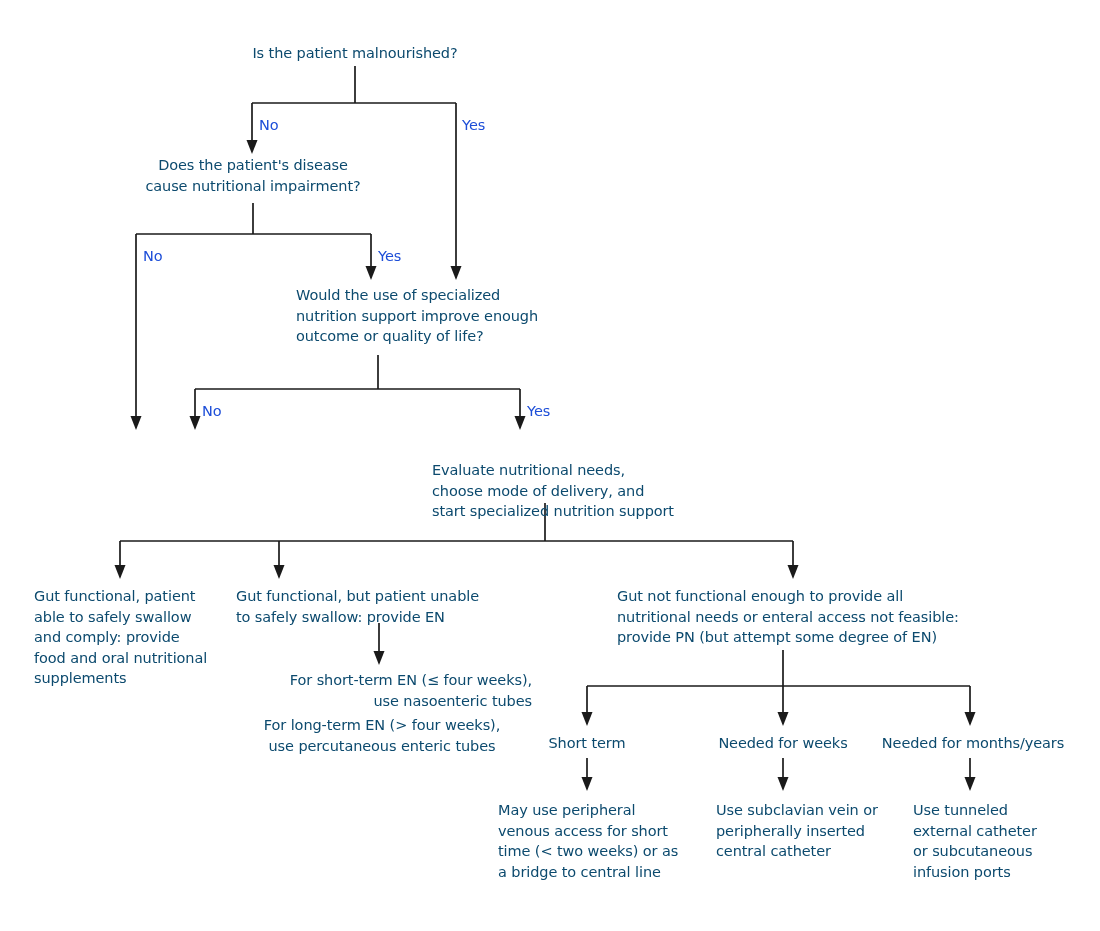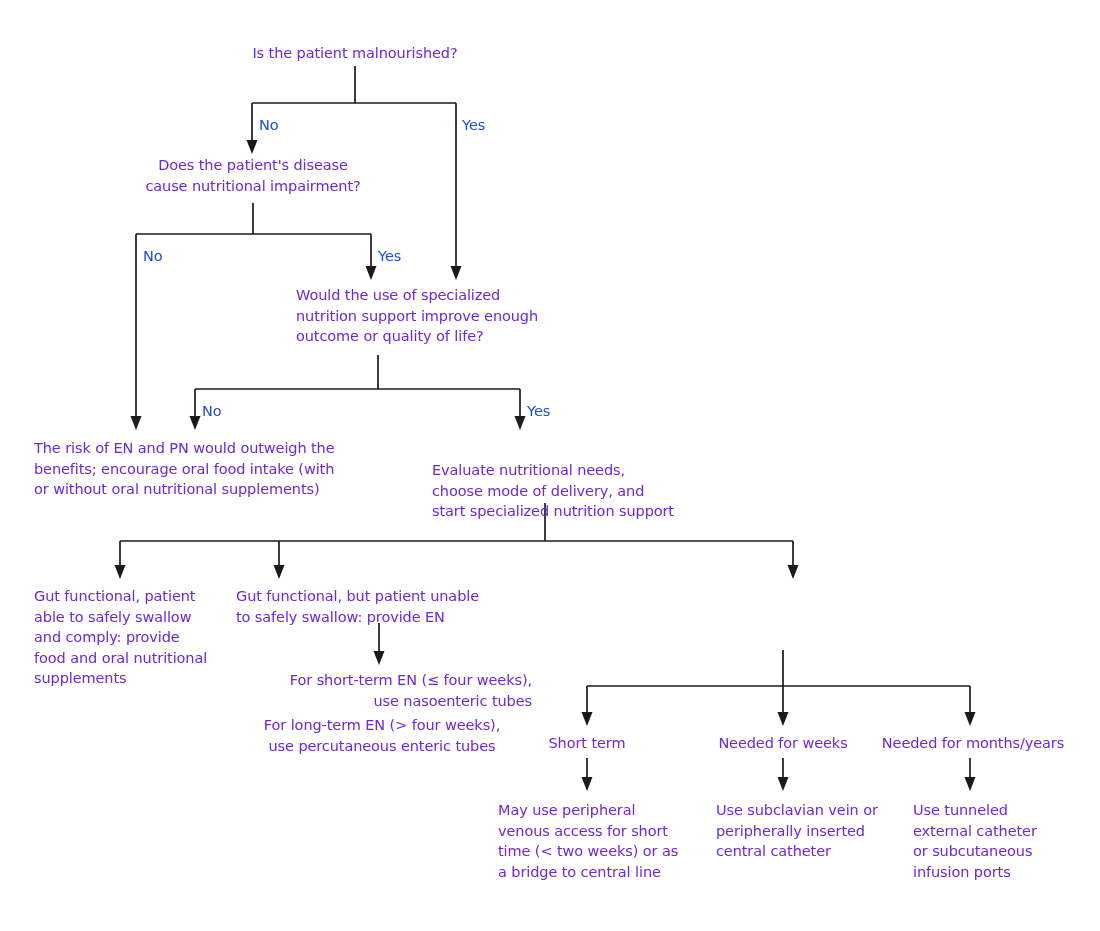--- a/index.html
+++ b/index.html
@@ -14,21 +14,21 @@
     height: 931px;
     background: #ffffff;
     font-family: "DejaVu Sans", "Liberation Sans", sans-serif;
     color: #000000;
     overflow: hidden;
   }
   .node {
     position: absolute;
     font-size: 14.5px;
     line-height: 20.5px;
-    color: #6d28d9;
+    color: #0c4a6e;
     white-space: pre-line;
     letter-spacing: -0.1px;
   }
   .node.center { text-align: center; }
   .node.left   { text-align: left; }
   .edge-label {
     position: absolute;
     font-size: 14.5px;
     line-height: 16px;
     color: #1d4ed8;
@@ -121,43 +121,43 @@
 
   <div class="node center" style="left:200px; top:43px; width:310px;">Is the patient malnourished?</div>
 
   <div class="node center" style="left:113px; top:155px; width:280px;">Does the patient's disease
 cause nutritional impairment?</div>
 
   <div class="node left" style="left:296px; top:285px; width:330px;">Would the use of specialized
 nutrition support improve enough
 outcome or quality of life?</div>
 
-  <div class="node left" style="left:34px; top:438px; width:400px;">The risk of EN and PN would outweigh the
-benefits; encourage oral food intake (with
-or without oral nutritional supplements)</div>
 
   <div class="node left" style="left:432px; top:460px; width:300px;">Evaluate nutritional needs,
 choose mode of delivery, and
 start specialized nutrition support</div>
 
   <div class="node left" style="left:34px; top:586px; width:200px;">Gut functional, patient
 able to safely swallow
 and comply: provide
 food and oral nutritional
 supplements</div>
 
   <div class="node left" style="left:236px; top:586px; width:290px;">Gut functional, but patient unable
 to safely swallow: provide EN</div>
 
   <div class="node center" style="left:232px; top:670px; width:300px;text-align:right;">For short-term EN (≤ four weeks),
 use nasoenteric tubes</div>
 
   <div class="node center" style="left:232px; top:715px; width:300px;">For long-term EN (&gt; four weeks),
 use percutaneous enteric tubes</div>
 
+  <div class="node left" style="left:617px; top:586px; width:420px;">Gut not functional enough to provide all
+nutritional needs or enteral access not feasible:
+provide PN (but attempt some degree of EN)</div>
 
   <div class="node center" style="left:512px; top:733px; width:150px;">Short term</div>
 
   <div class="node center" style="left:693px; top:733px; width:180px;">Needed for weeks</div>
 
   <div class="node center" style="left:873px; top:733px; width:200px;">Needed for months/years</div>
 
   <div class="node left" style="left:498px; top:800px; width:215px;">May use peripheral
 venous access for short
 time (&lt; two weeks) or as

